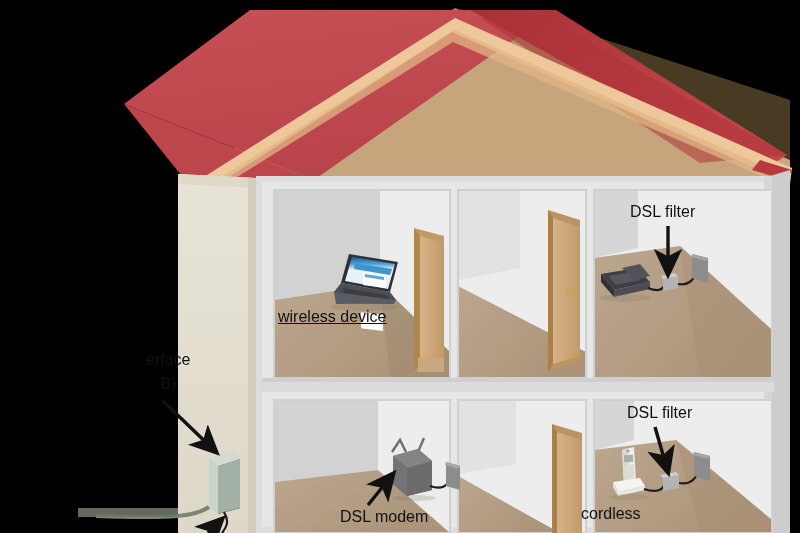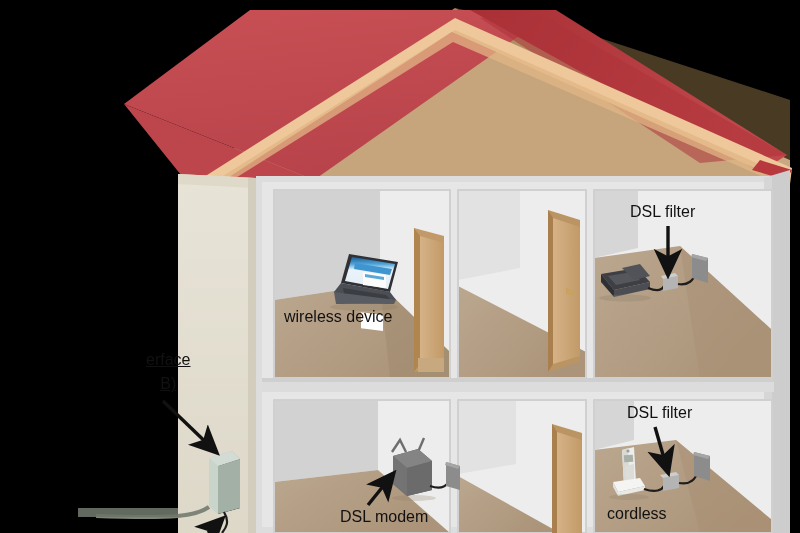--- a/index.html
+++ b/index.html
@@ -257,28 +257,28 @@
 
       <line x1="668" y1="226" x2="668" y2="274" stroke="#111" stroke-width="3.4" marker-end="url(#arrowHead)"></line>
 
       <line x1="655" y1="427" x2="668" y2="472" stroke="#111" stroke-width="3.4" marker-end="url(#arrowHead)"></line>
 
       <line x1="368" y1="505" x2="393" y2="474" stroke="#111" stroke-width="3.4" marker-end="url(#arrowHead)"></line>
     </g>
 
   </svg>
 
-  <div class="lbl" style="left:146px;top:348px;text-decoration:underline;">
+  <div class="lbl" style="left:146px;top:348px;">
     <div>erface</div>
     <div style="text-align:center;">B)</div>
   </div>
 
-  <div class="lbl" style="left:284px;top:305px;">wireless device</div>
+  <div class="lbl" style="left:278px;top:305px;text-decoration:underline;">wireless device</div>
 
   <div class="lbl" style="left:630px;top:200px;">DSL filter</div>
 
   <div class="lbl" style="left:340px;top:505px;">DSL modem</div>
 
   <div class="lbl" style="left:627px;top:401px;">DSL filter</div>
 
-  <div class="lbl" style="left:607px;top:502px;">cordless</div>
+  <div class="lbl" style="left:581px;top:502px;">cordless</div>
 
 </div>
 
 </body></html>

